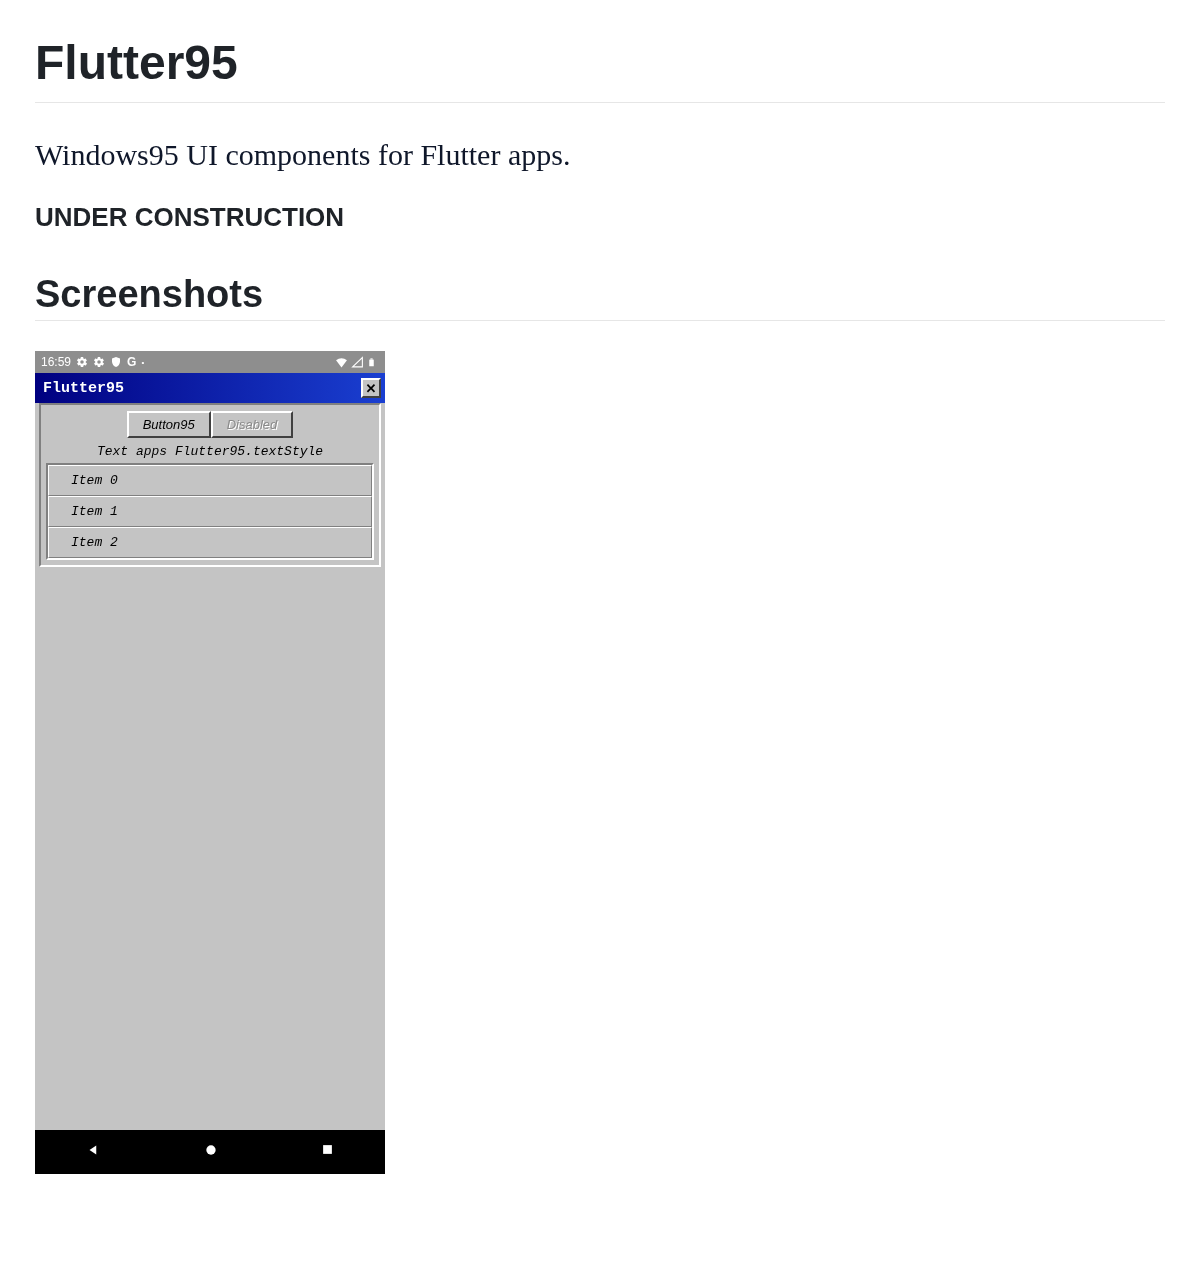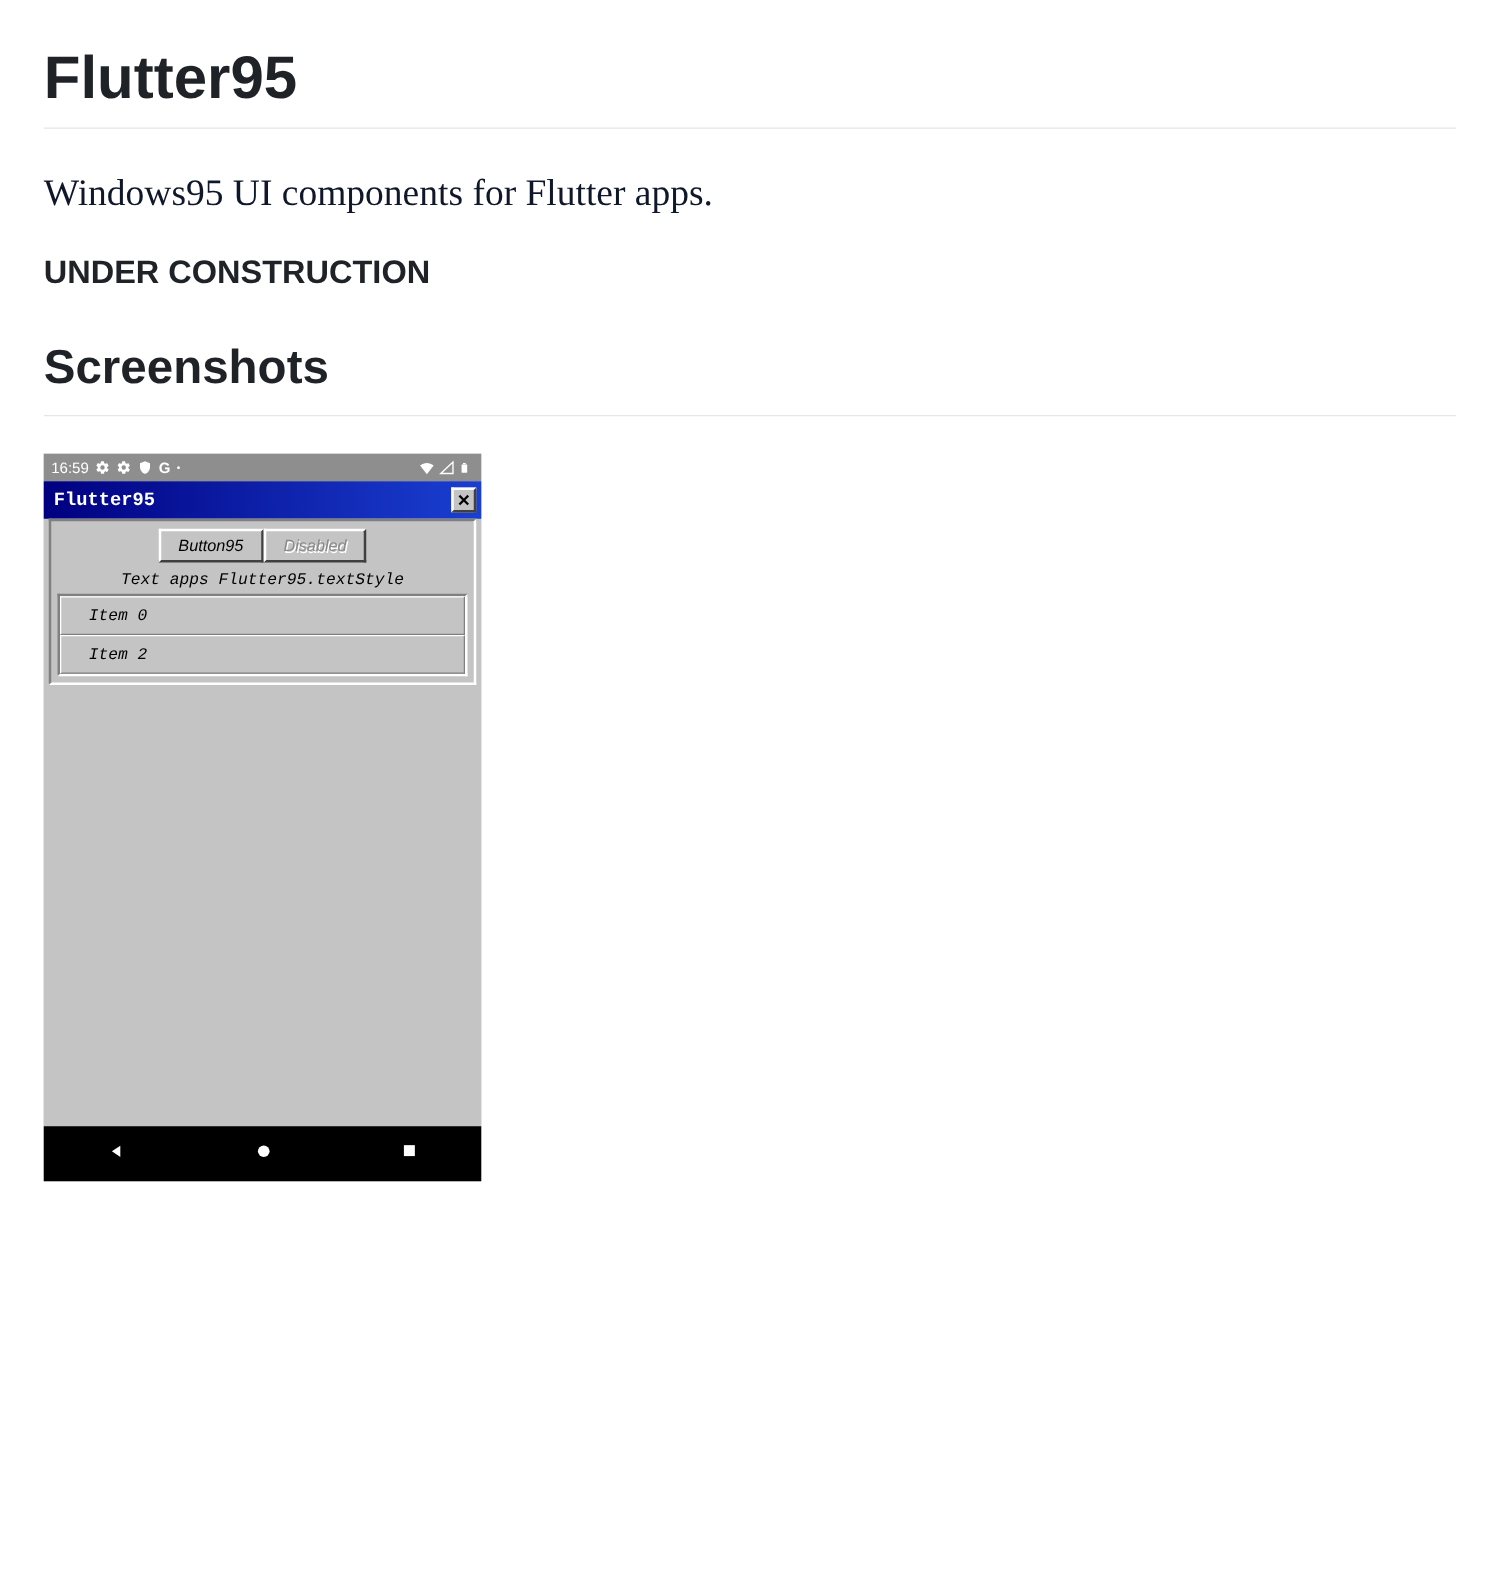--- a/index.html
+++ b/index.html
@@ -27,29 +27,29 @@
   .under {
     font-size: 26px;
     font-weight: 700;
     margin: 11px 0 40px 0;
     color: #1f2328;
   }
   h2 {
     font-size: 38px;
     font-weight: 700;
     margin: 40px 0 12px 0;
-    padding-bottom: 16px;
+    padding-bottom: 4px;
     border-bottom: 1px solid #e6e6e6;
     color: #1f2328;
   }
 
   
   .phone {
     width: 350px;
-    height: 582px;
+    height: 823px;
     background: #c0c0c0;
     margin-top: 30px;
     display: flex;
     flex-direction: column;
     font-family: "Courier New", monospace;
   }
   .statusbar {
     height: 22px;
     background: #8e8e8e;
     color: #ffffff;
@@ -211,20 +211,21 @@
 
 
     <div class="sunken-panel">
       <div class="btnrow">
         <div class="btn95">Button95</div>
         <div class="btn95 disabled">Disabled</div>
       </div>
       <div class="txtline">Text apps Flutter95.textStyle</div>
       <div class="list95">
         <div class="li">Item 0</div>
+        <div class="li">Item 1</div>
         <div class="li">Item 2</div>
       </div>
     </div>
   </div>
 
   <div class="navbar">
     <span class="nav-ic">
       <svg viewBox="0 0 24 24" width="18" height="18" fill="#fff">
           <path d="M15 6v12l-9-6Z"></path>
         </svg>

